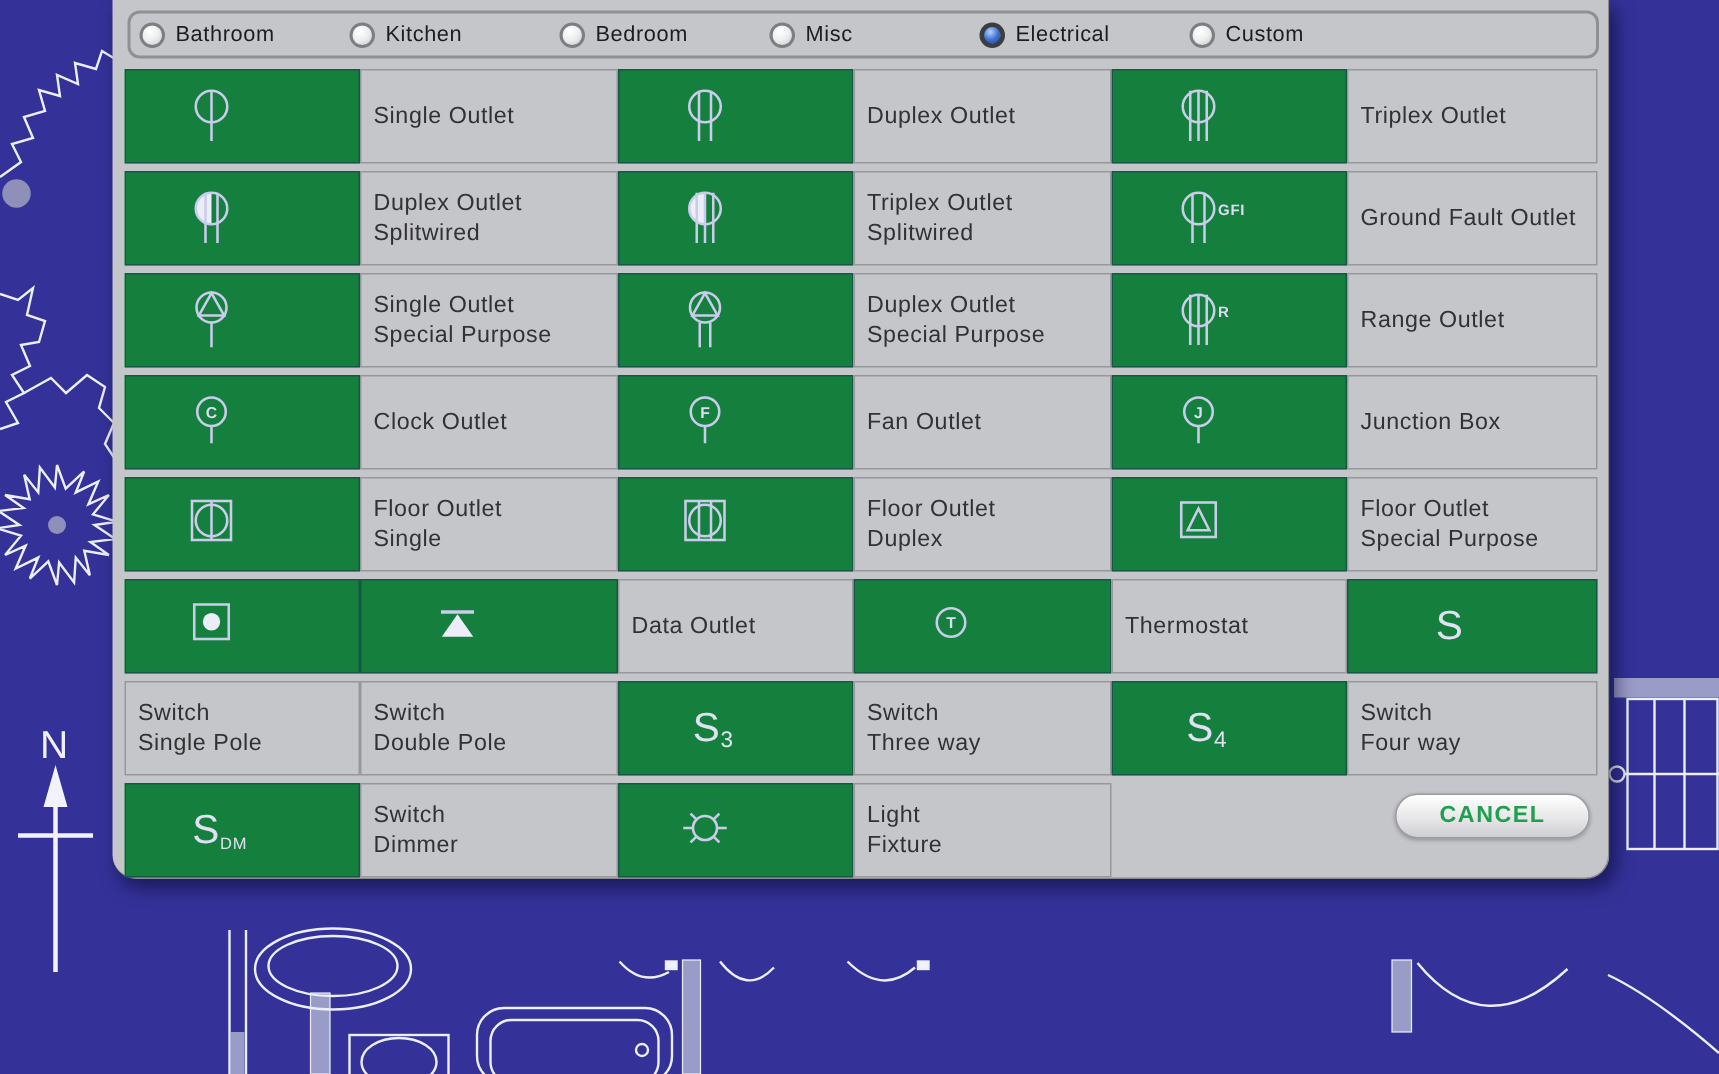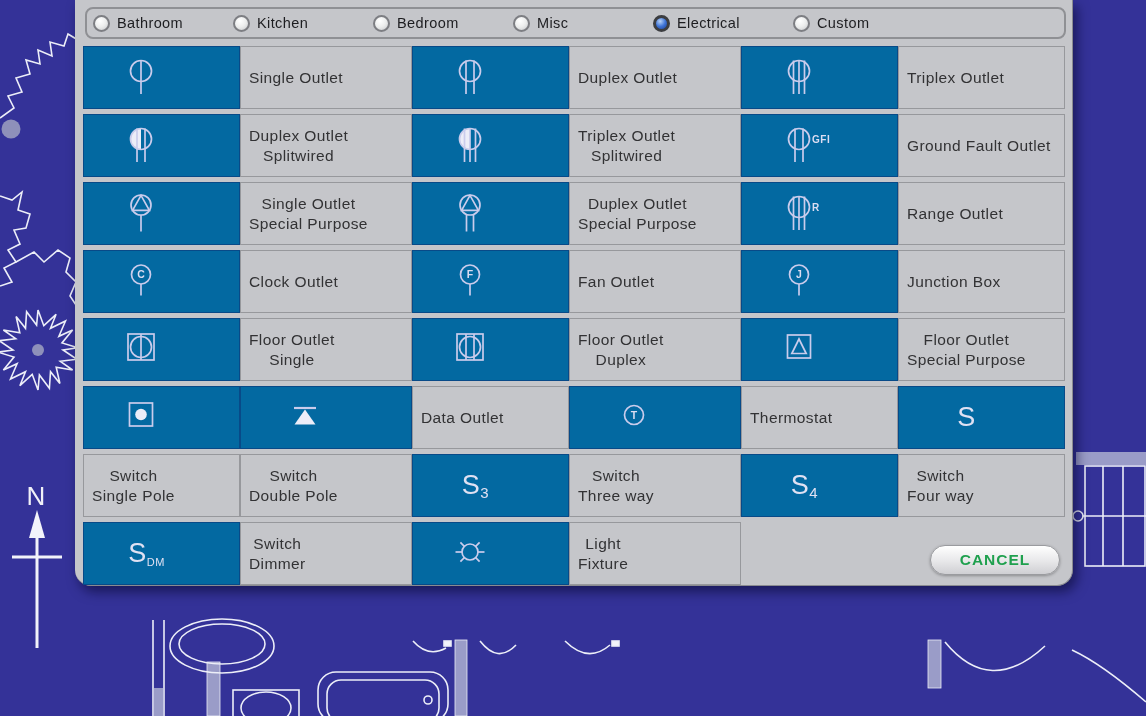--- a/index.html
+++ b/index.html
@@ -17,35 +17,35 @@
   .tab{width:140px;display:flex;align-items:center;gap:7px;cursor:default;}
   .radio{width:17px;height:17px;border-radius:50%;box-sizing:border-box;flex:0 0 17px;
          border:2px solid #7d7e83;
          background:radial-gradient(circle at 38% 30%,#ffffff 0%,#eceded 50%,#c6c7ca 100%);}
   .radio.sel{border:3px solid #3c3d40;
          background:radial-gradient(circle at 38% 30%,#b9d3f6 0%,#3f74d6 50%,#1d3f92 100%);}
   .tlabel{font-size:14.5px;color:#1d1d20;letter-spacing:.4px;}
   
   .grid{position:absolute;left:8px;top:46px;width:985px;
         display:grid;grid-template-columns:157px 172px 157px 172px 157px 167px;
-        grid-auto-rows:63px;row-gap:5px;column-gap:0;text-align:center;}
-  .cellbtn{background:#0369a1;display:flex;align-items:center;justify-content:center;cursor:pointer;
+        grid-auto-rows:63px;row-gap:5px;column-gap:0;}
+  .cellbtn{background:#15803d;display:flex;align-items:center;justify-content:center;cursor:pointer;
            box-shadow:inset 0 0 0 1px rgba(20,18,90,.35);}
   .glyphwrap{transform:translateX(-15px);display:flex;align-items:center;}
   .celllab{background:#c5c6ca;border:1px solid #97989c;box-sizing:border-box;
            display:flex;align-items:center;padding-left:8px;}
   .celllab span{font-size:15.5px;line-height:20px;color:#323234;letter-spacing:.4px;white-space:pre-line;}
   .glyph g{fill:none;stroke:#caccec;stroke-width:1.7;}
   .glyph .fillshape{fill:#ecedf8;stroke:none;}
   .glyph .glyph-letter{fill:#dcddf2;stroke:none;font:bold 10.5px "Liberation Sans",sans-serif;}
   .glyph .glyph-badge{fill:#dcddf2;stroke:none;font:bold 10px "Liberation Sans",sans-serif;letter-spacing:.5px;}
   .sw{font-size:27px;color:#e0e1f3;letter-spacing:.5px;}
   .sw sub{vertical-align:-4px;}
   
-  .cancel{position:absolute;right:12px;bottom:10px;width:130px;height:30px;border-radius:15px;
+  .cancel{position:absolute;right:12px;bottom:26px;width:130px;height:30px;border-radius:15px;
           background:linear-gradient(#ffffff,#e7e7e9 55%,#cfcfd3);border:1px solid #9a9b9f;
           color:#1fa04e;font-weight:bold;font-size:15.5px;letter-spacing:1px;
           font-family:"Liberation Sans",sans-serif;box-shadow:0 1px 3px rgba(0,0,0,.3);cursor:pointer;}
 </style>
 </head>
 <body>
 
 <div class="stage">
 
   <svg class="bg" width="1146" height="716" viewBox="0 0 1146 716">

